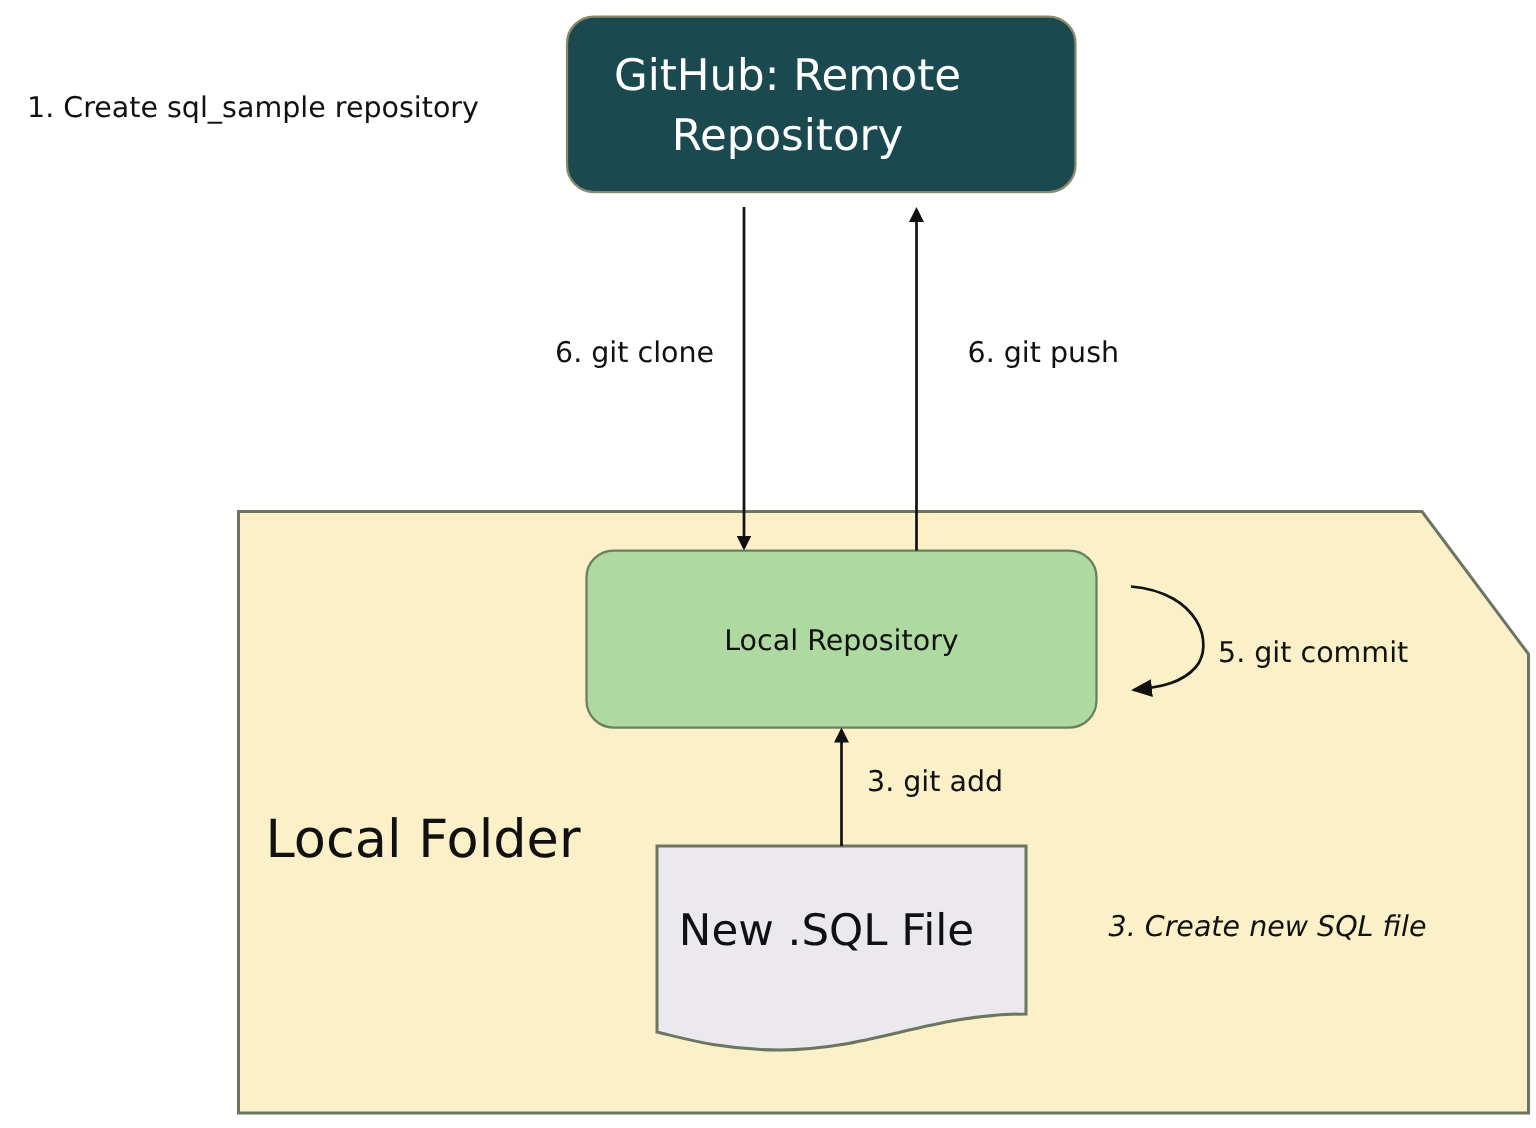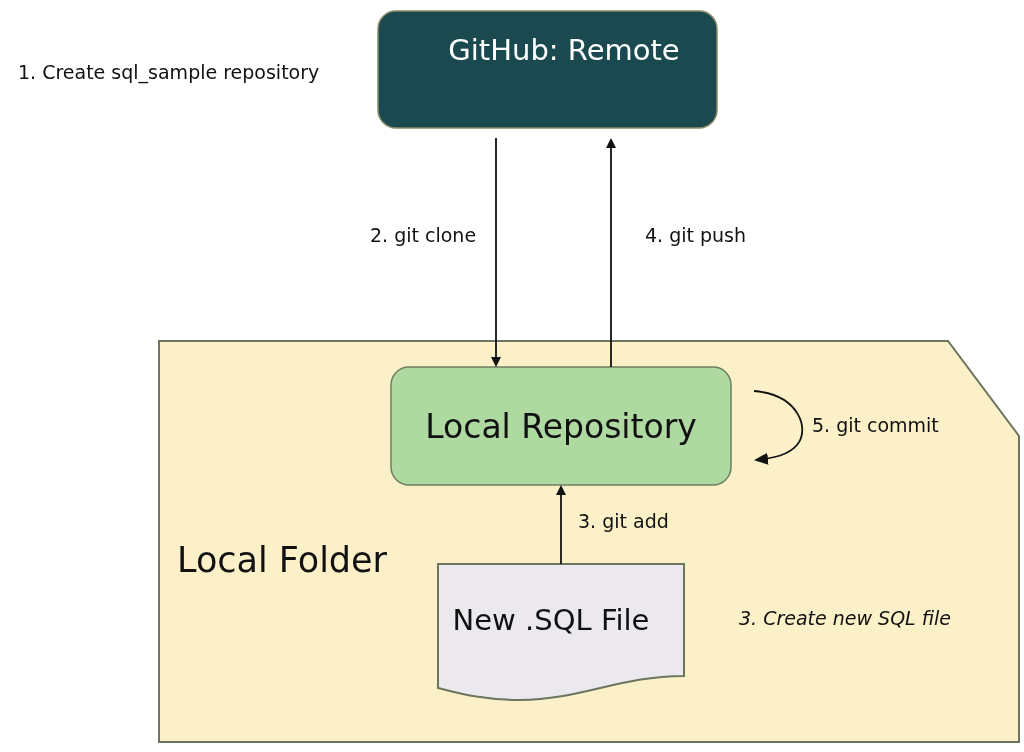--- a/index.html
+++ b/index.html
@@ -33,28 +33,29 @@
 
   <line x1="496" y1="138" x2="496" y2="365" stroke="#111" stroke-width="1.8" marker-end="url(#arr)"></line>
 
   <line x1="611" y1="367" x2="611" y2="140" stroke="#111" stroke-width="1.8" marker-end="url(#arr)"></line>
 
   <line x1="561" y1="564" x2="561" y2="487" stroke="#111" stroke-width="1.8" marker-end="url(#arr)"></line>
 
   <path d="M754,391 C800,395 810,430 797,445 C788,455 775,458 756,460" fill="none" stroke="#111" stroke-width="1.8" marker-end="url(#arr2)"></path>
 </svg>
 
-<div class="box-text" style="left:378px; top:30px; width:294px; color:#ffffff; font-size:29px; line-height:40px;padding-left:39px;">
+<div class="box-text" style="left:378px; top:30px; width:294px; color:#ffffff; font-size:29px; line-height:40px;">
   <div>GitHub: Remote</div>
+  <div>Repository</div>
 </div>
 
-<div class="box-text" style="left:391px; top:407px; width:340px; color:#111; font-size:33px; line-height:40px;">Local Repository</div>
+<div class="box-text" style="left:391px; top:407px; width:340px; color:#111; font-size:19px; line-height:40px;">Local Repository</div>
 
 <div class="box-text" style="left:438px; top:600px; width:226px; color:#111; font-size:29px; line-height:40px;">New .SQL File</div>
 
 <div class="lbl" style="left:177px; top:540px; font-size:35px;">Local Folder</div>
 
 <div class="lbl step" style="left:18px; top:61px;">1. Create sql_sample repository</div>
-<div class="lbl step" style="left:370px; top:224px;">2. git clone</div>
-<div class="lbl step" style="left:645px; top:224px;">4. git push</div>
-<div class="lbl step" style="left:812px; top:414px;">5. git commit</div>
+<div class="lbl step" style="left:370px; top:224px;">6. git clone</div>
+<div class="lbl step" style="left:645px; top:224px;">6. git push</div>
+<div class="lbl step" style="left:812px; top:424px;">5. git commit</div>
 <div class="lbl step" style="left:578px; top:510px;">3. git add</div>
 <div class="lbl step" style="left:739px; top:607px;font-style:italic;">3. Create new SQL file</div>
 
 </body></html>

